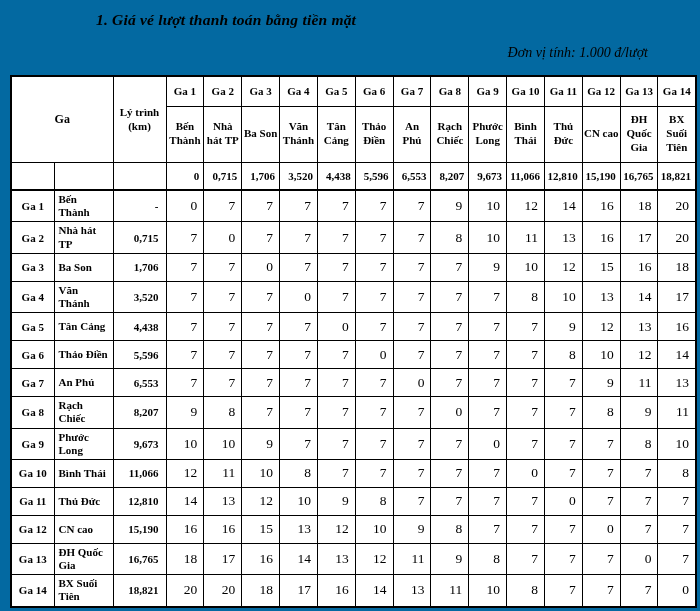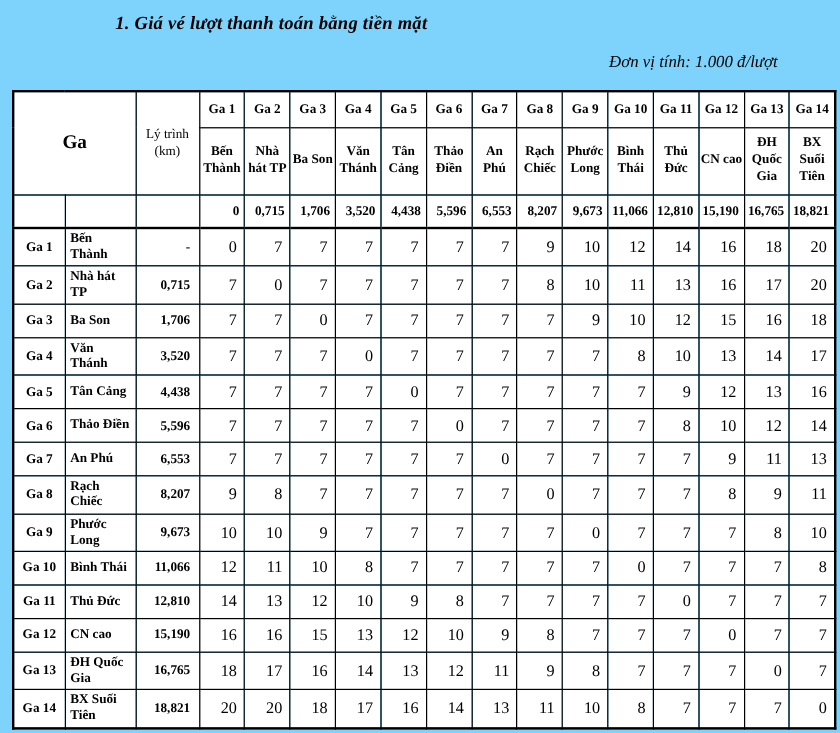--- a/index.html
+++ b/index.html
@@ -1,41 +1,41 @@
 <!DOCTYPE html>
 <html><head>
 <meta charset="utf-8">
 <style>
   * { margin:0; padding:0; box-sizing:border-box; }
   html,body { background:#fff; }
   body {
     width:700px; height:611px; overflow:hidden;
     font-family:"Liberation Serif", serif; color:#000;
   }
-  .page { position:relative; width:700px; height:611px; background:#7dd3fc; }
+  .page { position:relative; width:700px; height:611px; background:#0369a1; }
   .doc-title {
     position:absolute; left:96px; top:11px;
     font-size:15.5px; font-weight:bold; font-style:italic;
     letter-spacing:0.2px;
   }
   .unit-note {
     position:absolute; left:0; right:52px; top:45px;
     text-align:right; font-size:14px; font-style:italic;
   }
   table.fare-table {
     position:absolute; left:10px; top:75px; width:687px;
     border-collapse:collapse; table-layout:fixed;
     border:2px solid #000;
   }
   .fare-table th, .fare-table td {
     border:1px solid #000; vertical-align:middle; overflow:hidden;
     background:#fff;
   }
-  th.corner { font-size:16px; font-weight:bold; text-align:center; }
-  th.km-h   { font-size:11px; font-weight:normal; line-height:1.3; padding:0 5px; }
+  th.corner { font-size:12px; font-weight:bold; text-align:center; }
+  th.km-h   { font-size:11px; font-weight:bold; line-height:1.3; padding:0 5px; }
   th.ga-num { font-size:11px; font-weight:bold; text-align:center; height:30px; }
   th.station{ font-size:11px; font-weight:bold; text-align:center; height:56px; line-height:1.25; padding:2px 1px; }
   tr.chainage td { height:28px; border-bottom-width:2px; }
   td.c-chain { font-size:11px; font-weight:bold; text-align:right; padding-right:4px; }
   tr.fare-row td { height:28px; }
   td.c-ga   { font-size:11px; font-weight:bold; text-align:center; }
   td.c-name { font-size:11px; font-weight:bold; text-align:left; padding:2px 2px 2px 4px; line-height:1.2; }
   td.c-km   { font-size:11px; font-weight:bold; text-align:right; padding-right:7px; }
   td.c-fare { font-size:13.5px; text-align:right; padding-right:6px; }
 </style>

